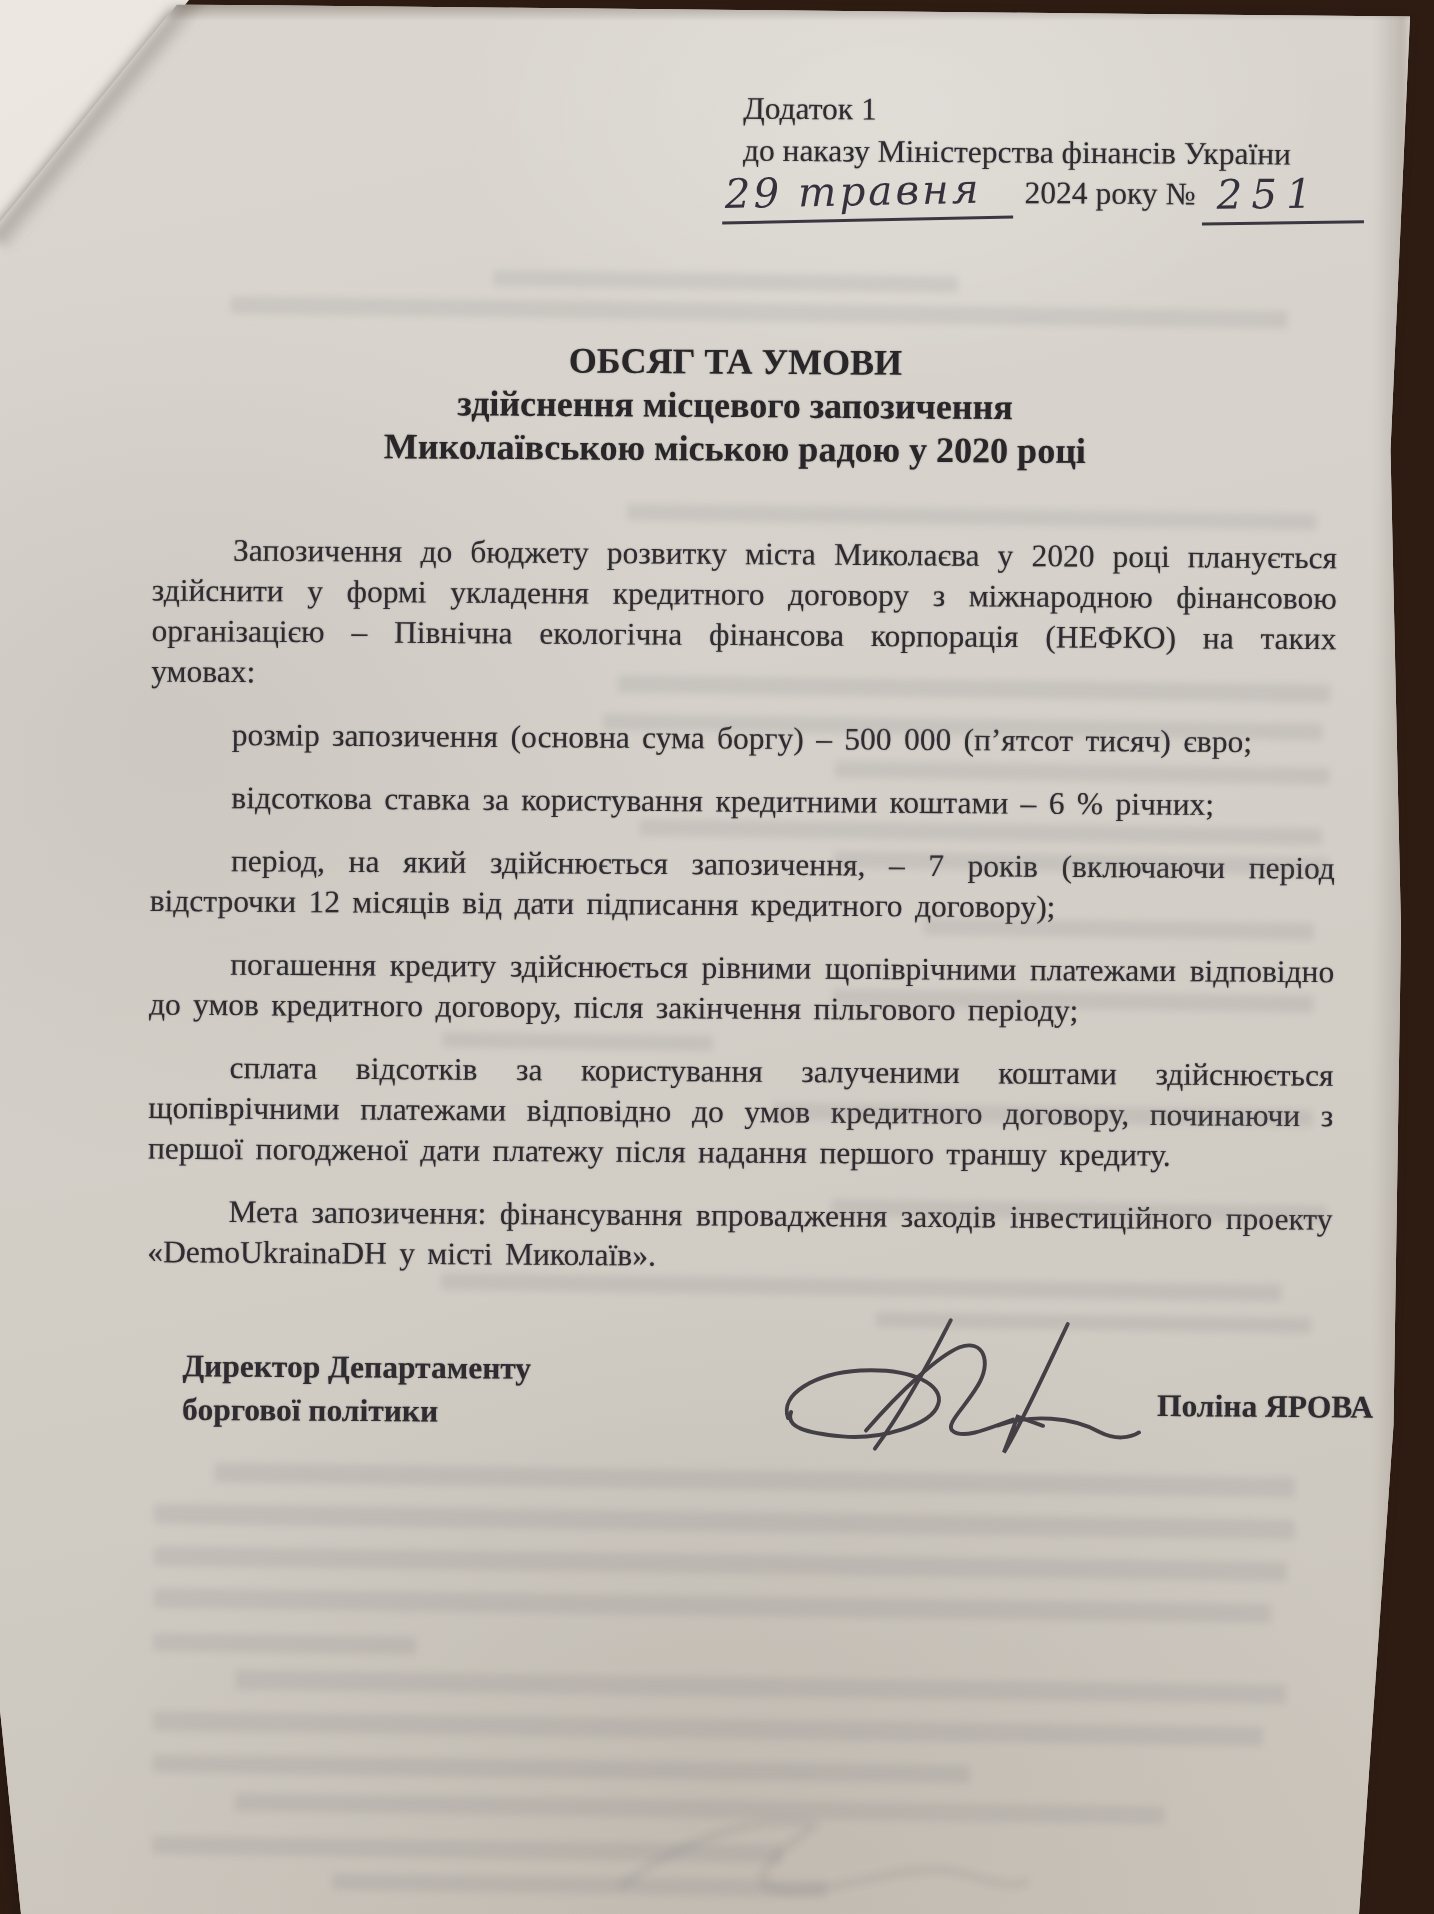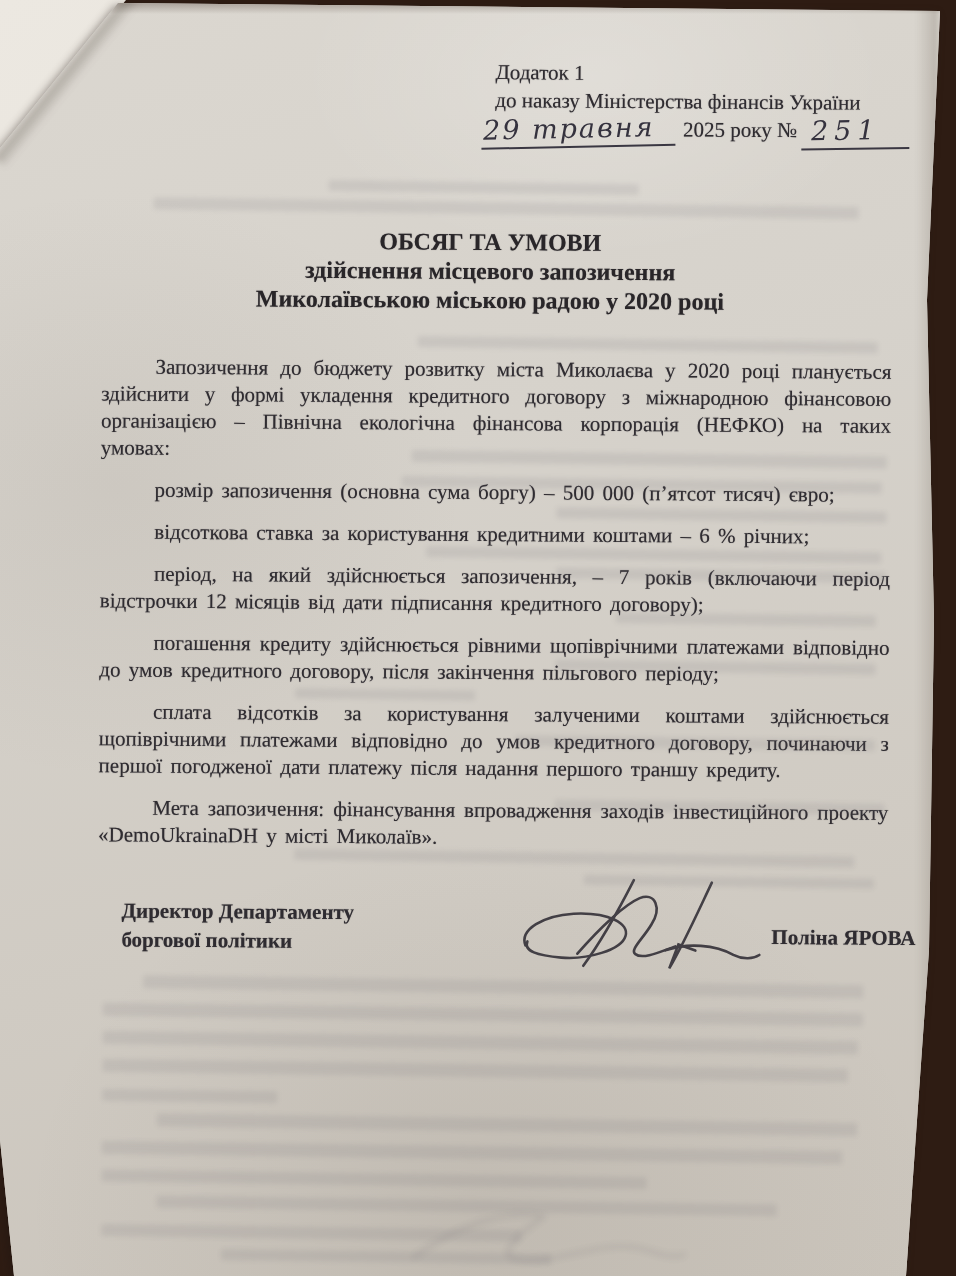--- a/index.html
+++ b/index.html
@@ -113,21 +113,21 @@
       <div class="edge-shade-right"></div>
 
       <div class="content">
 
         <div class="annex">
           <div>Додаток 1</div>
           <div>до наказу Міністерства фінансів України</div>
         </div>
 
         <div class="date-row">
-          <span class="hw hw-date">29 травня</span><span class="printed-year">2025 року №</span><span class="hw hw-num">251</span>
+          <span class="hw hw-date">29 травня</span><span class="printed-year">2024 року №</span><span class="hw hw-num">251</span>
         </div>
 
         <div class="title">
           <div>ОБСЯГ ТА УМОВИ</div>
           <div>здійснення місцевого запозичення</div>
           <div>Миколаївською міською радою у 2020 році</div>
         </div>
 
         <div class="body-text">
           <p>Запозичення до бюджету розвитку міста Миколаєва у 2020 році планується здійснити у формі укладення кредитного договору з міжнародною фінансовою організацією – Північна екологічна фінансова корпорація (НЕФКО) на таких умовах:</p>

